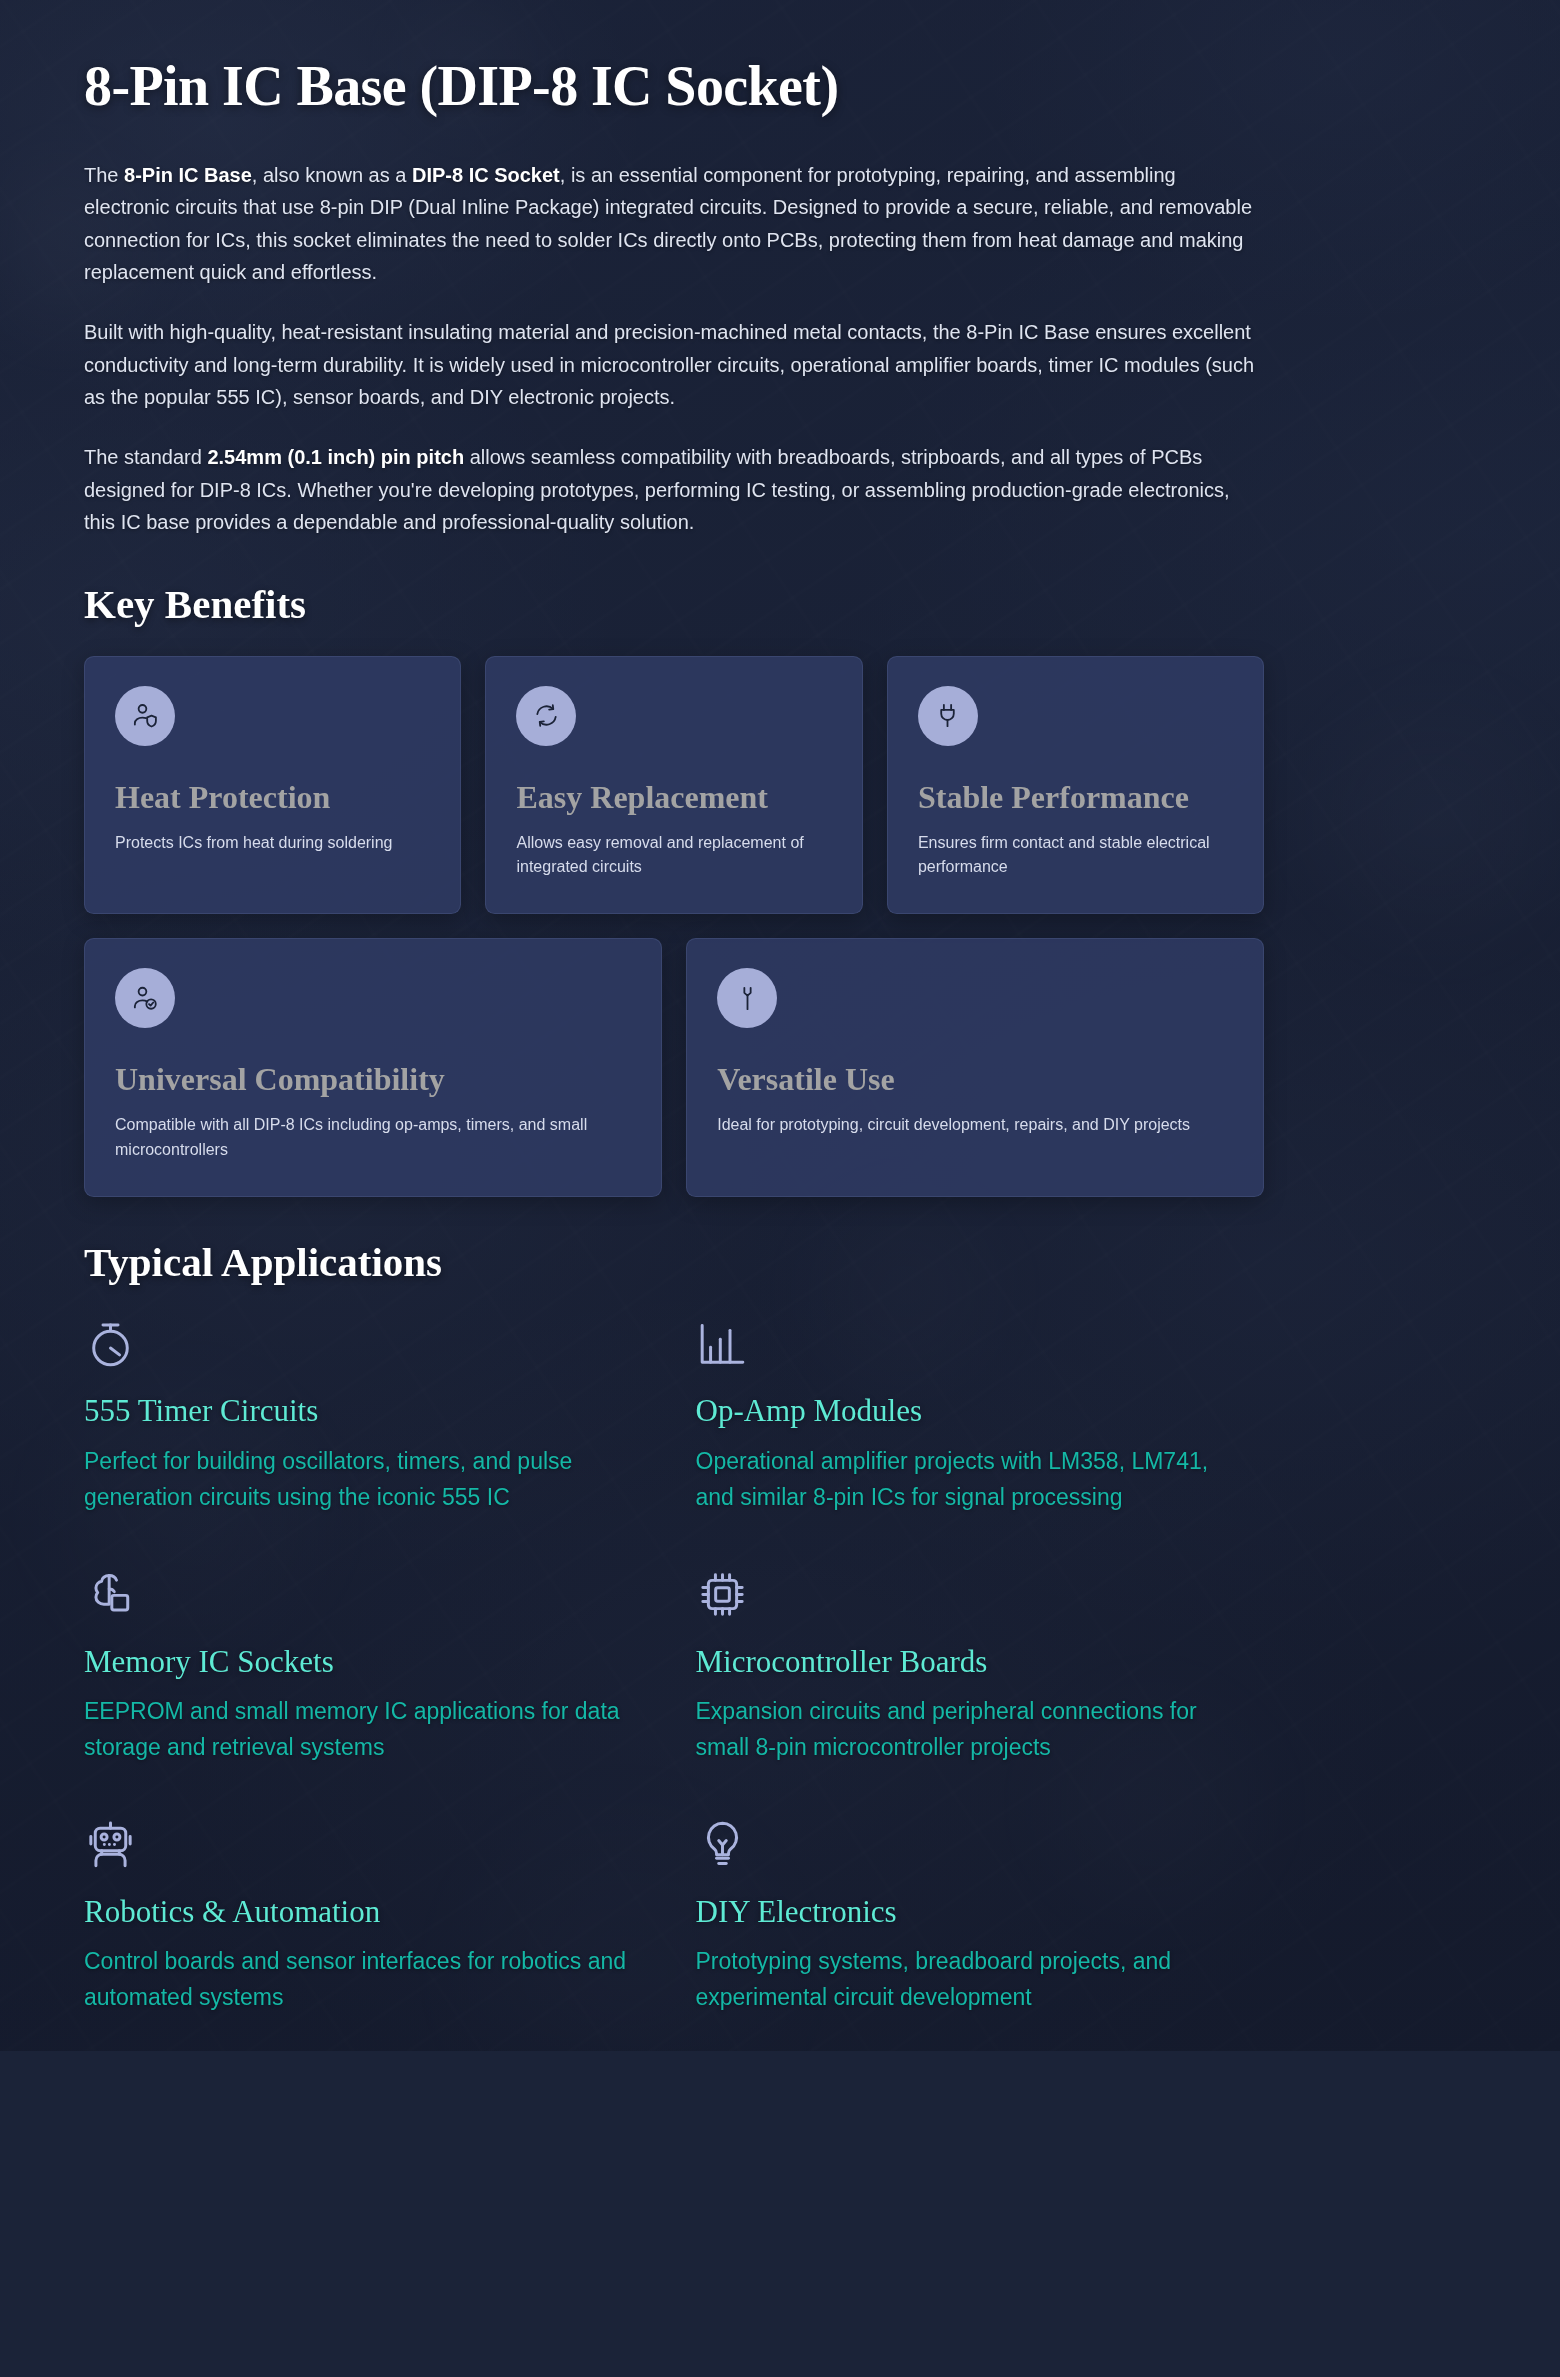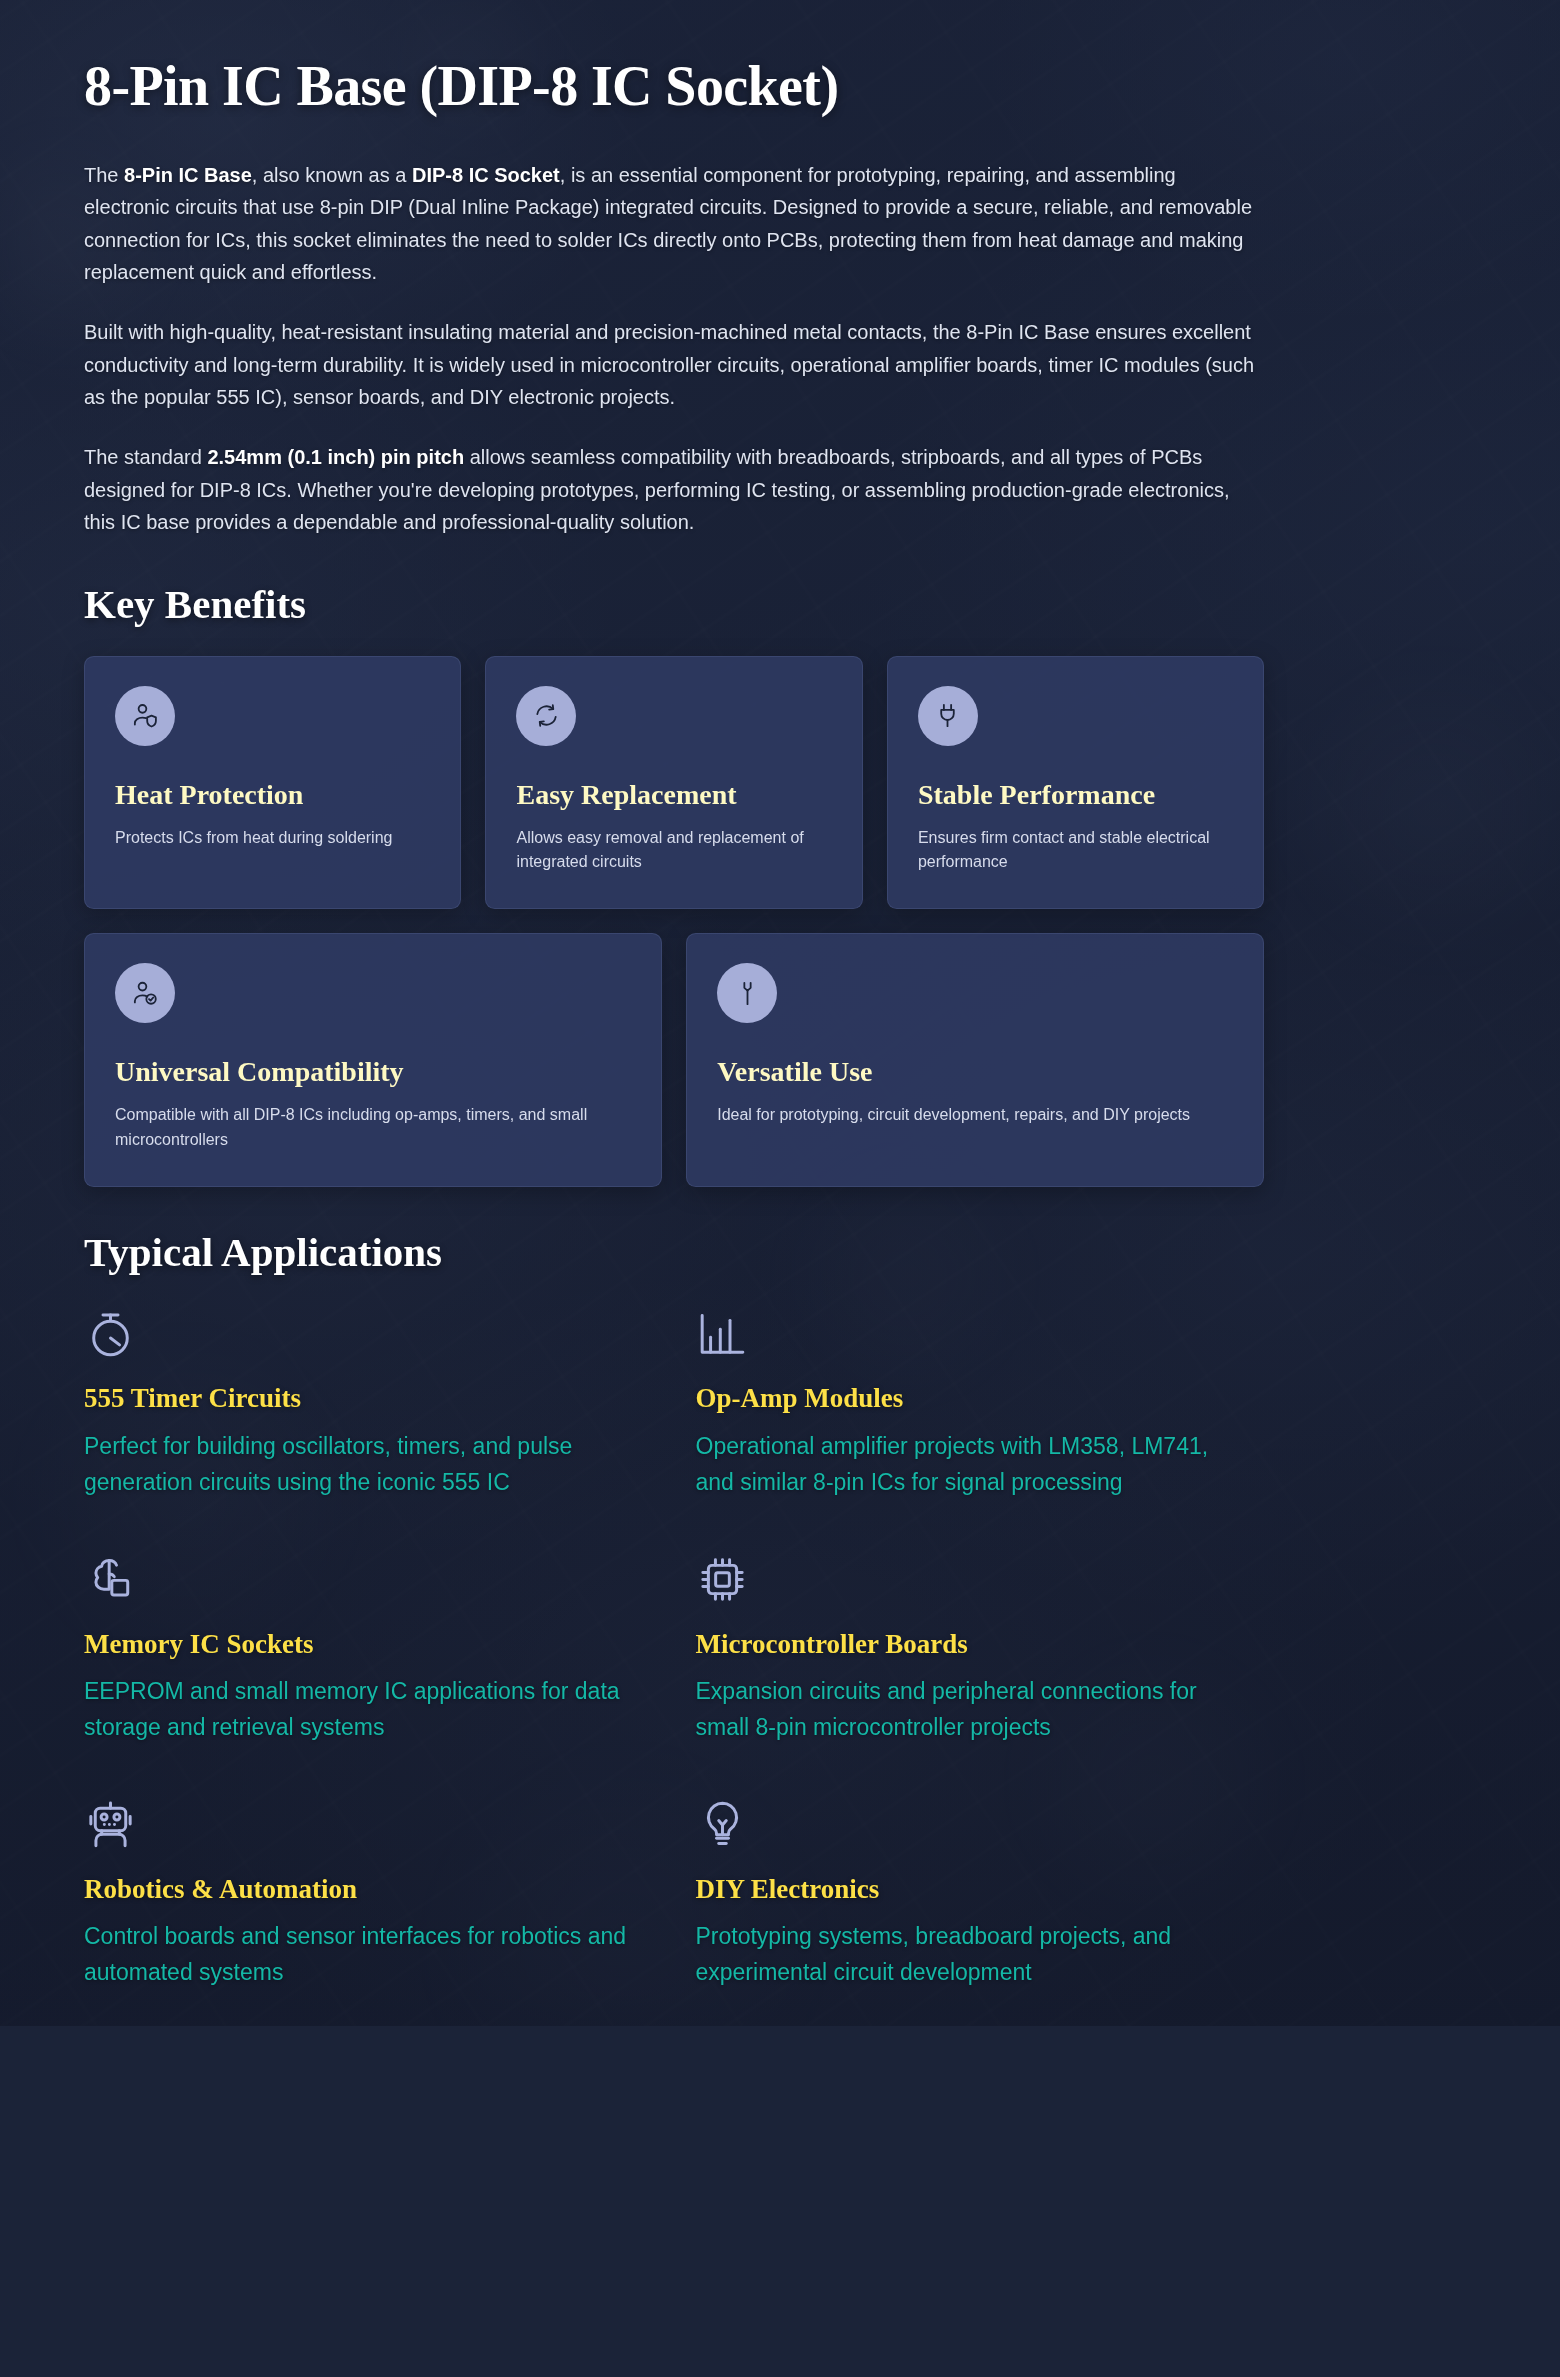--- a/index.html
+++ b/index.html
@@ -144,23 +144,23 @@
     display: flex;
     align-items: center;
     justify-content: center;
     margin-bottom: 31px;
   }
   .icon-circle svg { display: block; }
 
   .benefit-title {
     font-family: "Liberation Serif", serif;
     font-weight: 700;
-    font-size: 28px;
+    font-size: 32px;
     line-height: 1.25;
-    color: #fef9c3;
+    color: #a3a3a3;
     margin-bottom: 13.7px;
   }
   .benefit-desc {
     font-size: 16px;
     line-height: 1.55;
     color: #d7dcec;
   }
 
   
   .apps-grid {
@@ -168,24 +168,24 @@
     grid-template-columns: 1fr 1fr;
     column-gap: 43px;
     row-gap: 49px;
     margin-top: 9.8px;
   }
   .app-item { padding-right: 19.5px; }
   .app-icon { margin-bottom: 21.5px; height: 57px; display: flex; align-items: flex-end; }
   .app-icon svg { display: block; }
   .app-title {
     font-family: "Liberation Serif", serif;
-    font-weight: 700;
-    font-size: 27px;
+    font-weight: 400;
+    font-size: 31px;
     line-height: 1.25;
-    color: #fde047;
+    color: #5eead4;
     margin-bottom: 12.7px;
     text-shadow: 0 1px 4.9px rgba(0,0,0,0.4);
   }
   .app-desc {
     font-size: 23px;
     line-height: 1.55;
     color: #14b8a6;
     text-shadow: 0 1px 3.9px rgba(0,0,0,0.4);
   }
 

